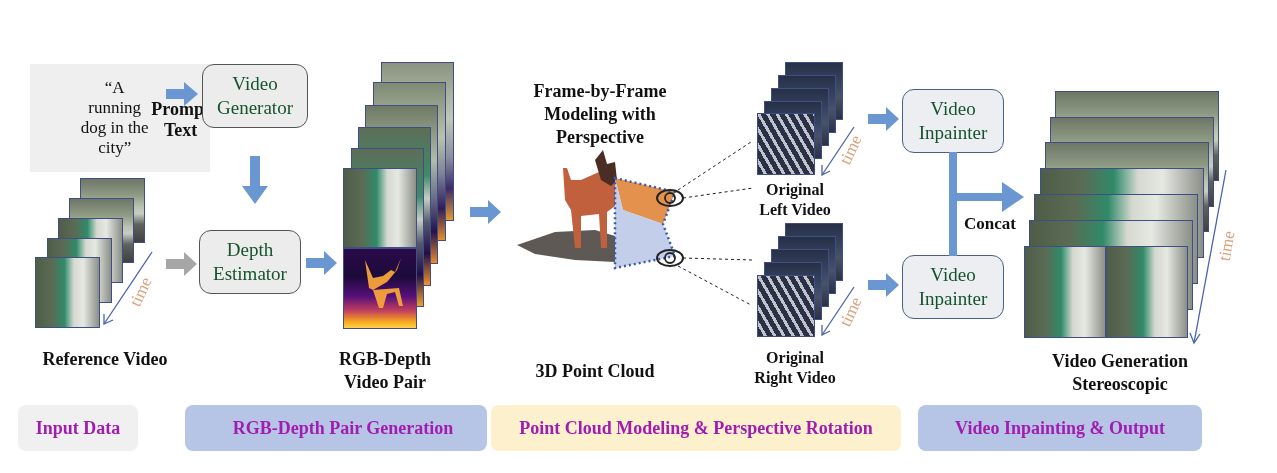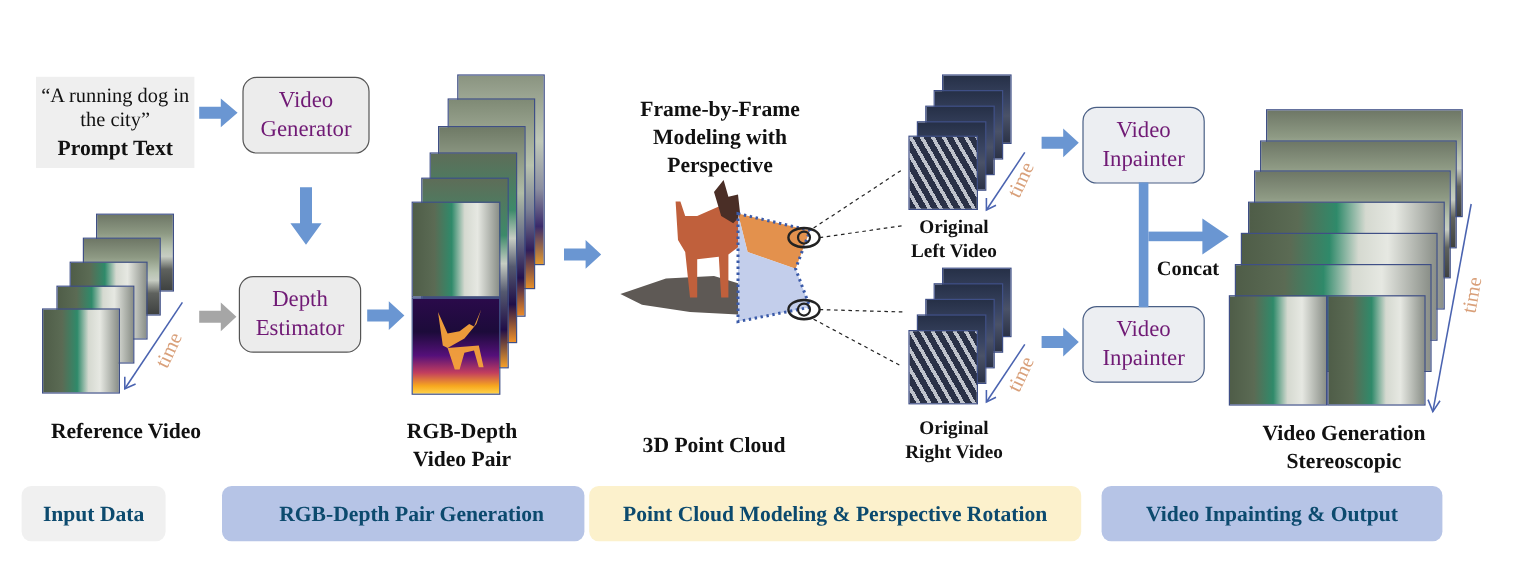--- a/index.html
+++ b/index.html
@@ -1,23 +1,23 @@
 <!DOCTYPE html>
 <html><head>
 <meta charset="utf-8">
 <style>
   html,body{margin:0;padding:0;background:#ffffff;}
   body{width:1277px;height:473px;position:relative;overflow:hidden;font-family:"Liberation Serif","DejaVu Serif",serif;color:#111;}
-  .box{position:absolute;background:#ececec;border:1.5px solid #555;border-radius:12px;display:flex;flex-direction:column;align-items:center;justify-content:center;font-size:19px;line-height:24px;color:#701a75;text-align:center;}
+  .box{position:absolute;background:#ececec;border:1.5px solid #555;border-radius:12px;display:flex;flex-direction:column;align-items:center;justify-content:center;font-size:19px;line-height:24px;color:#14532d;text-align:center;}
   .box.blue{background:#eceef2;border-color:#4a5f85;}
-  .prompt{position:absolute;left:30px;top:64px;width:132px;height:76px;background:#efefef;display:flex;flex-direction:column;align-items:center;justify-content:center;text-align:center;}
+  .prompt{position:absolute;left:30px;top:64px;width:132px;height:108px;background:#efefef;display:flex;flex-direction:row;align-items:center;justify-content:center;text-align:center;padding-left:48px;}
   .prompt .q{font-size:17px;line-height:20px;}
   .prompt .t{font-size:18px;font-weight:bold;margin-top:3px;}
   .label{position:absolute;font-weight:bold;font-size:18px;line-height:23px;text-align:center;color:#111;}
-  .stage{position:absolute;top:405px;height:46px;border-radius:8px;display:flex;align-items:center;justify-content:center;font-weight:bold;font-size:18px;color:#0c4a6e;}
+  .stage{position:absolute;top:405px;height:46px;border-radius:8px;display:flex;align-items:center;justify-content:center;font-weight:bold;font-size:18px;color:#a21caf;}
   .frame{position:absolute;border:1.5px solid #3f4f86;box-sizing:border-box;}
   .scene{background:linear-gradient(180deg,#6e7766 0%,#8e9a84 25%,#b9c4b2 45%,#c7cdc3 55%,#5f625e 72%,#3e4140 100%);}
   .scene.green{background:linear-gradient(90deg,#4f5d48 0%,#5b6b54 25%,#2f8a6a 45%,#d5d9d0 60%,#e6e8e2 75%,#8a8f88 100%);}
   .dark{background:linear-gradient(180deg,#263047 0%,#3a4563 40%,#4a5268 60%,#2b3247 100%);}
   .depth{background:linear-gradient(180deg,#2a0a4a 0%,#1c0b3a 35%,#55107a 60%,#c23e5e 78%,#f7a81e 92%,#ffd24a 100%);}
   .timetxt{position:absolute;font-size:17px;color:#d9a07a;transform:rotate(-65deg);transform-origin:center;}
   svg{position:absolute;overflow:visible;}
 </style>
 </head>
 <body>

